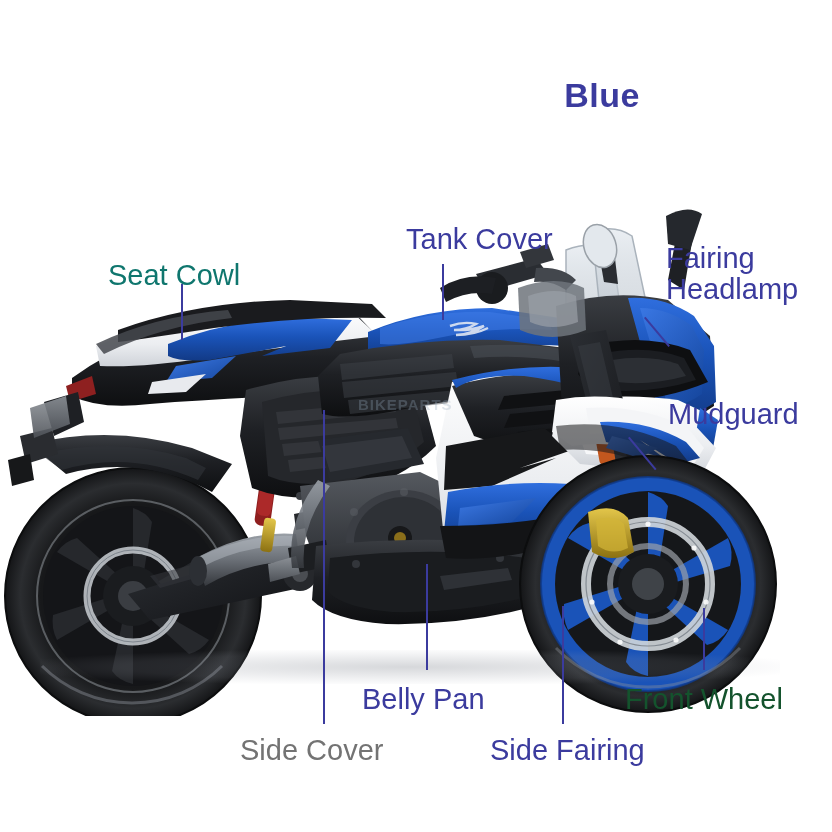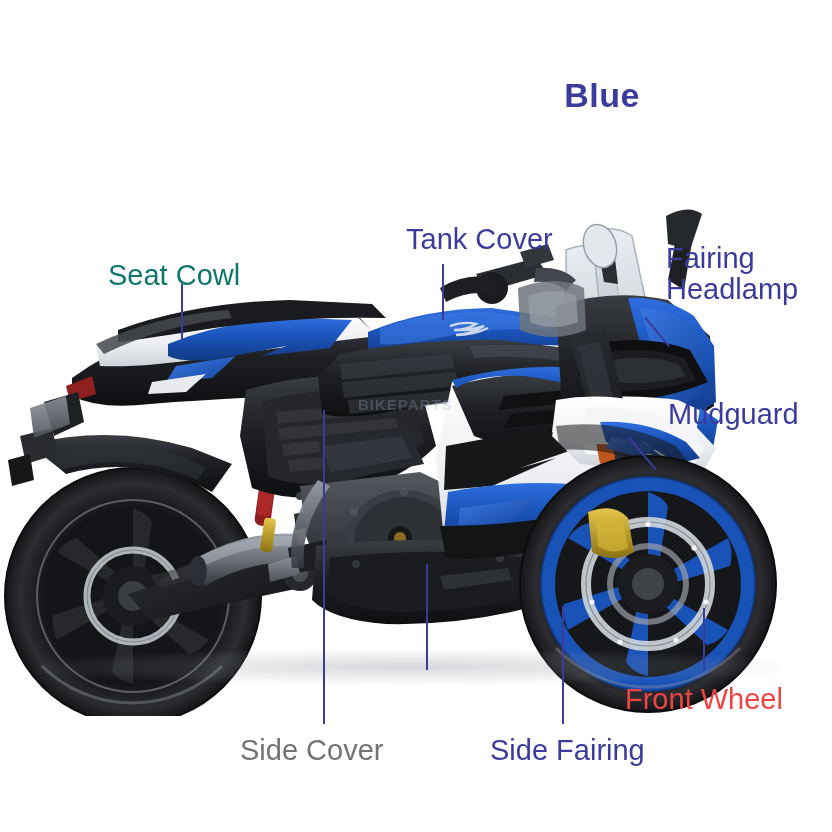--- a/index.html
+++ b/index.html
@@ -415,24 +415,25 @@
 
   <div class="callout" style="left: 666px; top: 243px; color: rgb(59, 59, 158);">
     <span>Fairing</span><br>
     <span>Headlamp</span>
   </div>
   <div class="leader" style="left: 644px; top: 318px; width: 2px; height: 38px; transform: rotate(-40deg); background: rgb(59, 59, 158);"></div>
 
   <div class="callout" style="left: 668px; top: 399px; color: rgb(59, 59, 158);">Mudguard</div>
   <div class="leader" style="left: 628px; top: 438px; width: 2px; height: 42px; transform: rotate(-40deg); background: rgb(59, 59, 158);"></div>
 
+  <div class="callout" style="left: 362px; top: 684px; color: rgb(59, 59, 158);">Belly Pan</div>
   <div class="leader" style="left: 426px; top: 564px; width: 2px; height: 106px; background: rgb(59, 59, 158);"></div>
 
   <div class="callout" style="left: 240px; top: 735px; color: #737373;">Side Cover</div>
   <div class="leader" style="left: 323px; top: 410px; width: 2px; height: 314px; background: rgb(59, 59, 158);"></div>
 
   <div class="callout" style="left: 490px; top: 735px; color: rgb(59, 59, 158);">Side Fairing</div>
   <div class="leader" style="left: 562px; top: 606px; width: 2px; height: 118px; background: rgb(59, 59, 158);"></div>
 
-  <div class="callout" style="left: 625px; top: 684px; color: #ef4444;">Front Wheel</div>
+  <div class="callout" style="left: 625px; top: 684px; color: #14532d;">Front Wheel</div>
   <div class="leader" style="left: 703px; top: 608px; width: 2px; height: 62px; background: rgb(59, 59, 158);"></div>
 
 </div>
 
 </body></html>

